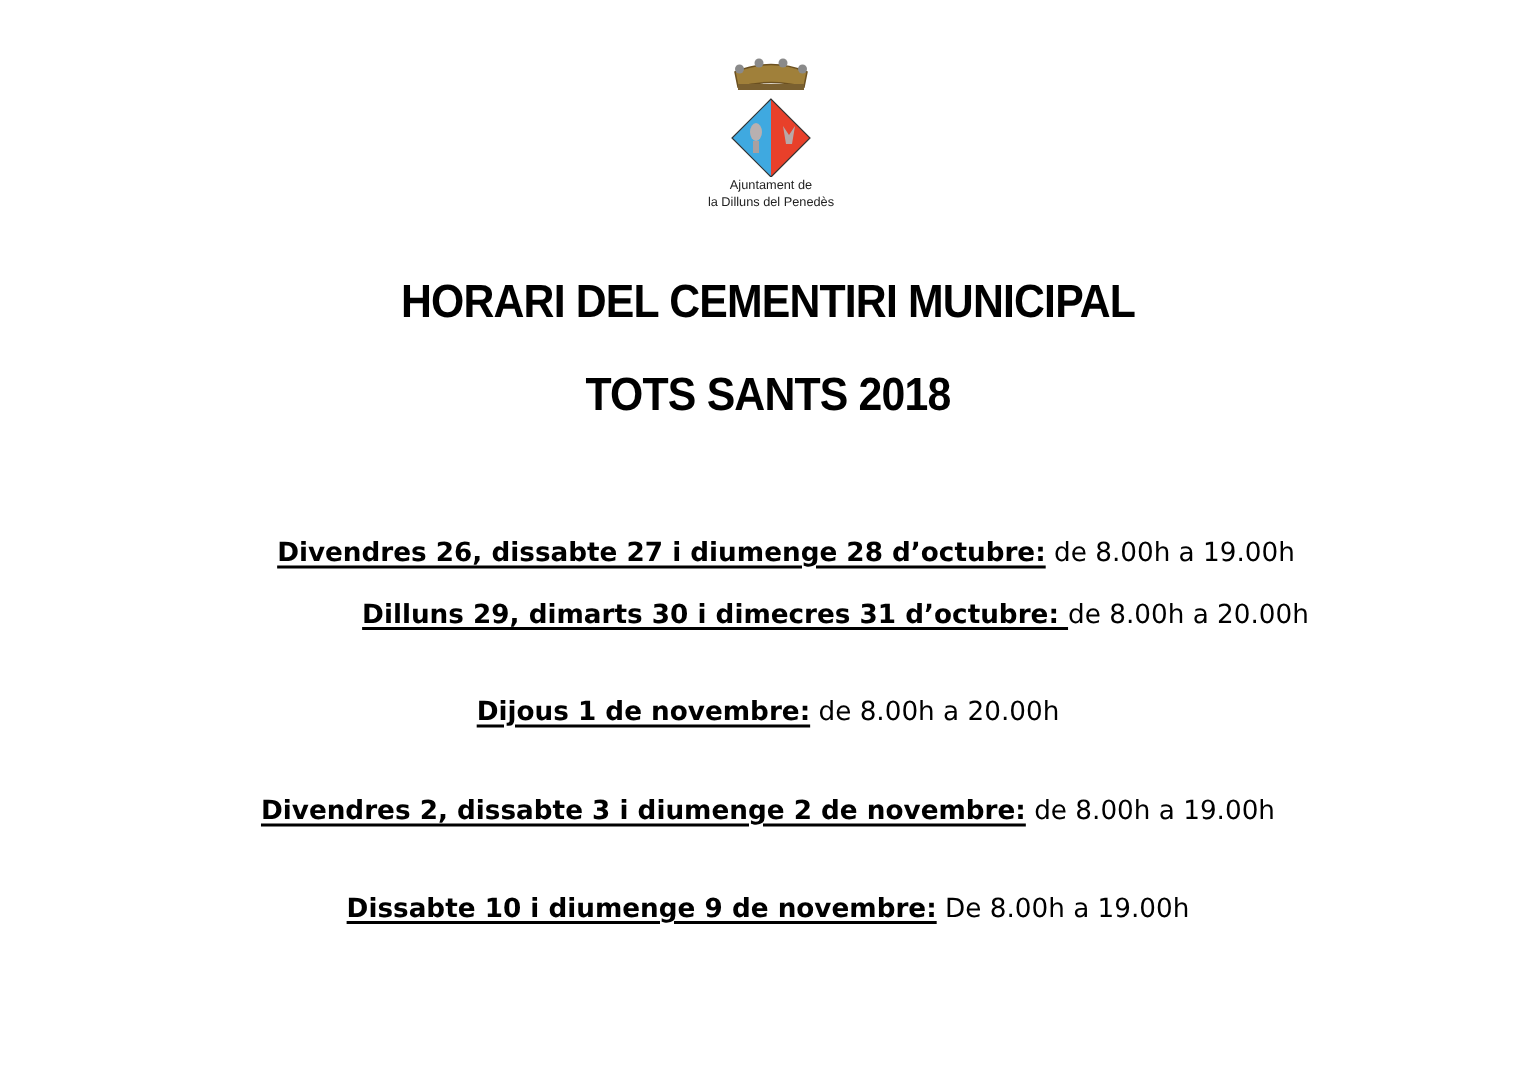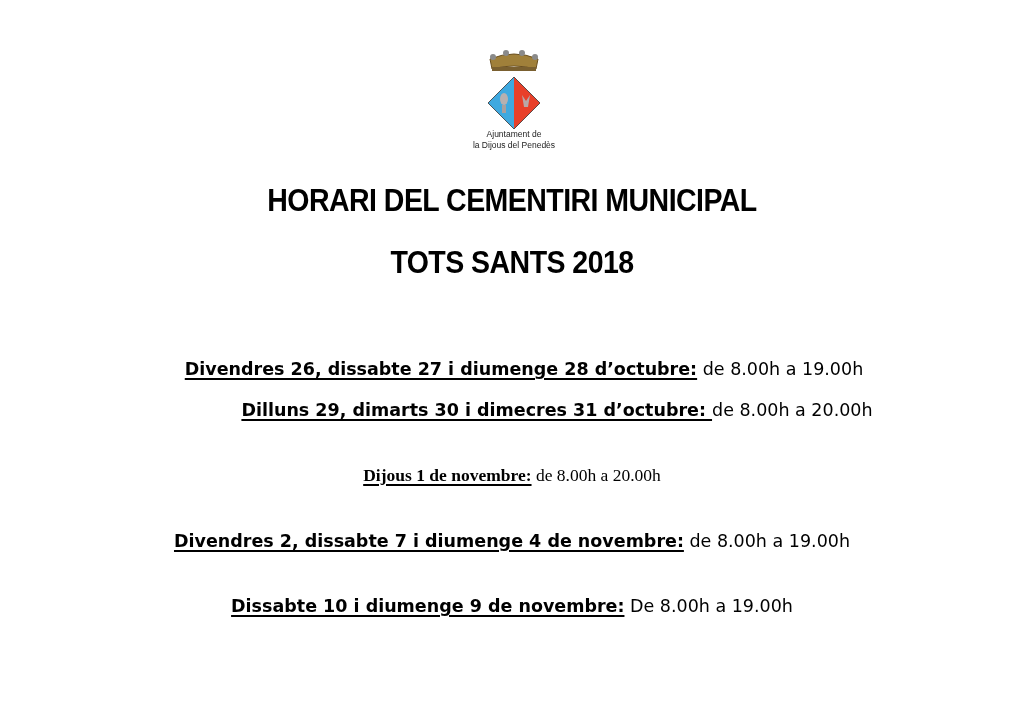--- a/index.html
+++ b/index.html
@@ -1,17 +1,17 @@
 <!DOCTYPE html>
 <html><head>
 <meta charset="utf-8">
 <style>
   html, body { margin: 0; padding: 0; background: #ffffff; }
   body { width: 1024px; height: 724px; position: relative; overflow: hidden; font-family: "DejaVu Sans", sans-serif; color: #000; }
-  .logo { position: absolute; left: 462px; top: 47px; width: 104px; height: 110px; }
+  .logo { position: absolute; left: 462px; top: 36px; width: 104px; height: 110px; }
   .logo svg { position: absolute; left: 0; top: 0; }
   .logo-caption { position: absolute; left: 0; top: 82px; width: 104px; text-align: center; font-family: "Liberation Sans", sans-serif; font-size: 8.5px; line-height: 11px; color: #222; }
   .title { position: absolute; left: 0; width: 1024px; text-align: center; font-family: "Liberation Sans", sans-serif; font-weight: bold; font-size: 31px; letter-spacing: -0.6px; transform: scaleX(0.92); }
   .title1 { top: 183px; }
   .title2 { top: 245px; }
   .row { position: absolute; left: 0; width: 1024px; text-align: center; font-size: 17.5px; white-space: nowrap; }
   .row .label { font-weight: bold; text-decoration: underline; text-decoration-thickness: 2px; text-underline-offset: 3px; }
   .row .hours { font-weight: normal; }
 </style>
 </head>
@@ -30,34 +30,34 @@
     <polygon points="52,30 26,56 52,82" fill="#3fa9e0"></polygon>
     <polygon points="52,30 78,56 52,82" fill="#e8402a"></polygon>
     <polygon points="52,30 26,56 52,82 78,56" fill="none" stroke="#333" stroke-width="0.8"></polygon>
 
     <ellipse cx="42" cy="52" rx="4" ry="6" fill="#b8b0b0"></ellipse>
     <rect x="40" y="58" width="4" height="8" fill="#a8a0a0"></rect>
     <path d="M60 48 L64 54 L68 48 L66 60 L62 60 Z" fill="#b8a8a8"></path>
   </svg>
   <div class="logo-caption">
     <div>Ajuntament de</div>
-    <div>la Dijous del Penedès</div>
+    <div>la Dilluns del Penedès</div>
   </div>
 </div>
 
 <div class="title title1">HORARI DEL CEMENTIRI MUNICIPAL</div>
 <div class="title title2">TOTS SANTS 2018</div>
 
 <div class="row" style="top:359px;padding-left:12px;">
   <span class="label">Divendres 26, dissabte 27 i diumenge 28 d’octubre:</span><span class="hours"> de 8.00h a 19.00h</span>
 </div>
 <div class="row" style="top:400px;margin-left:45px;">
   <span class="label">Dilluns 29, dimarts 30 i dimecres 31 d’octubre: </span><span class="hours">de 8.00h a 20.00h</span>
 </div>
-<div class="row" style="top:465px;font-family:Liberation Serif, serif;">
+<div class="row" style="top:465px;">
   <span class="label">Dijous 1 de novembre:</span><span class="hours"> de 8.00h a 20.00h</span>
 </div>
 <div class="row" style="top:531px;">
-  <span class="label">Divendres 2, dissabte 7 i diumenge 4 de novembre:</span><span class="hours"> de 8.00h a 19.00h</span>
+  <span class="label">Divendres 2, dissabte 3 i diumenge 2 de novembre:</span><span class="hours"> de 8.00h a 19.00h</span>
 </div>
 <div class="row" style="top:596px;">
   <span class="label">Dissabte 10 i diumenge 9 de novembre:</span><span class="hours"> De 8.00h a 19.00h</span>
 </div>
 
 </body></html>

